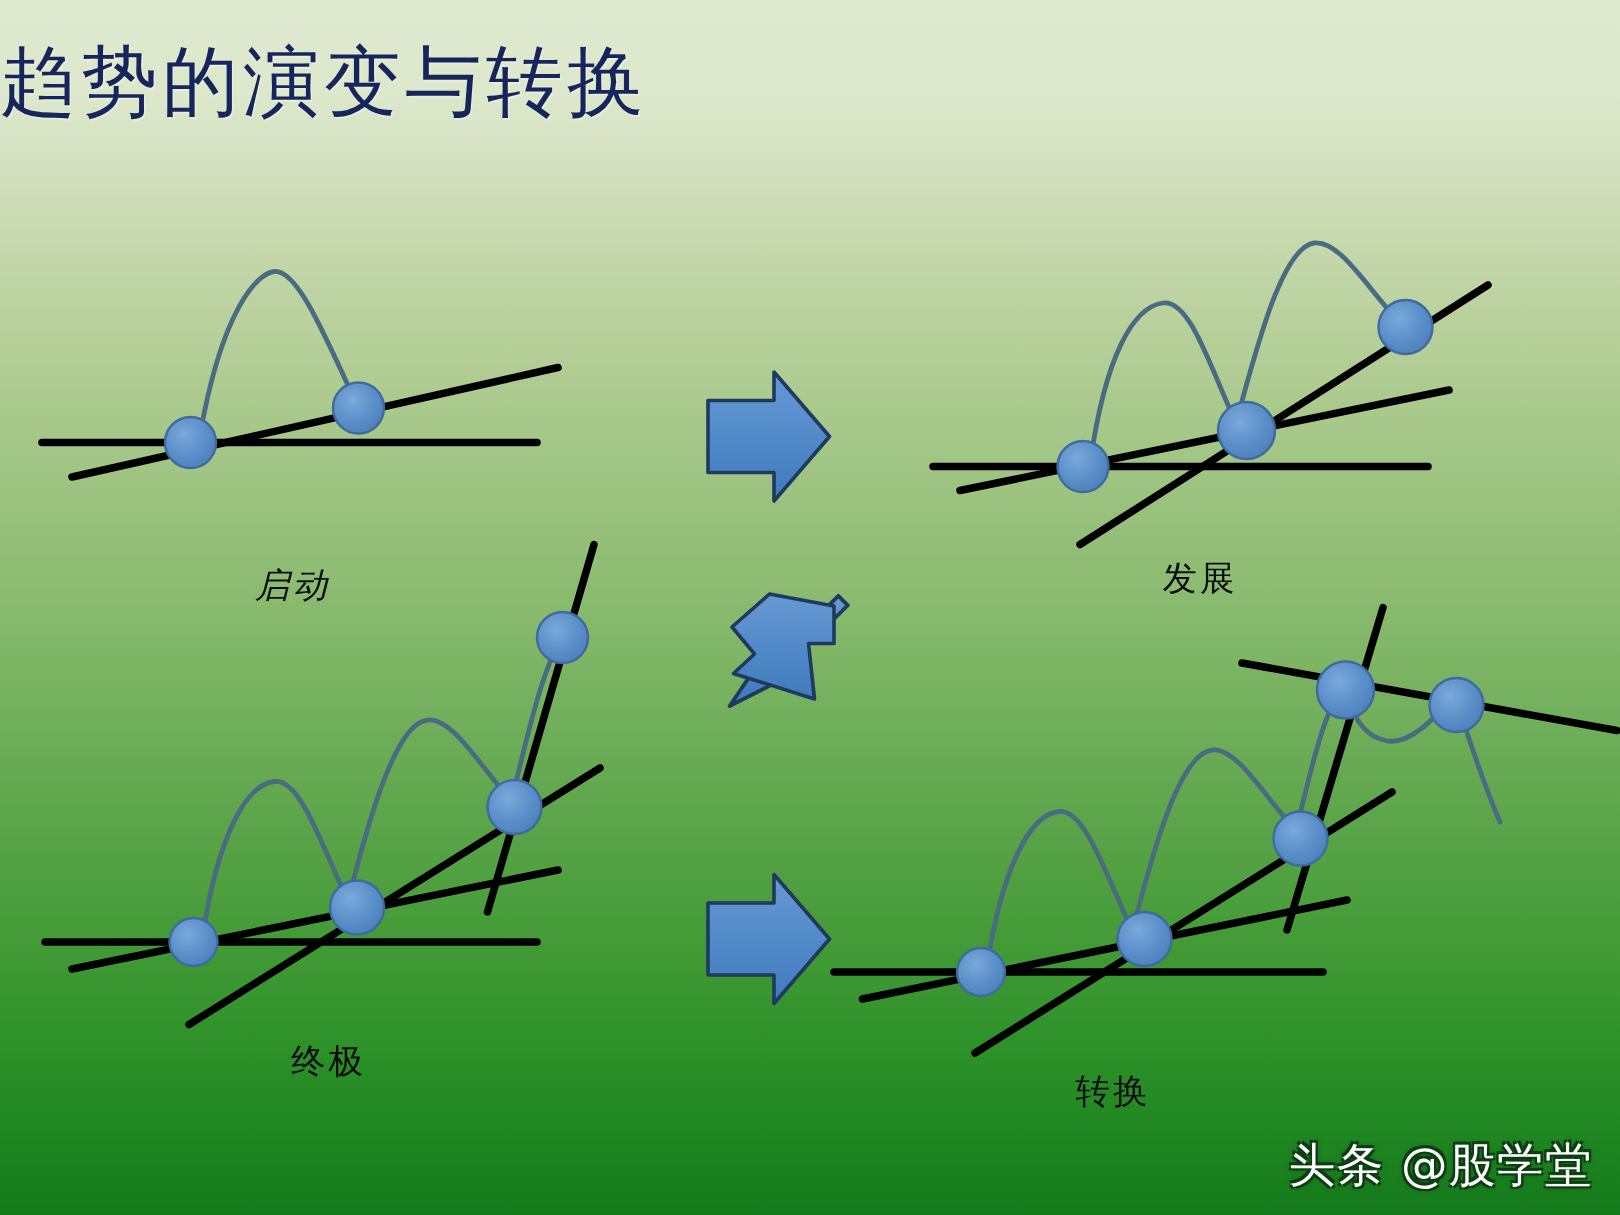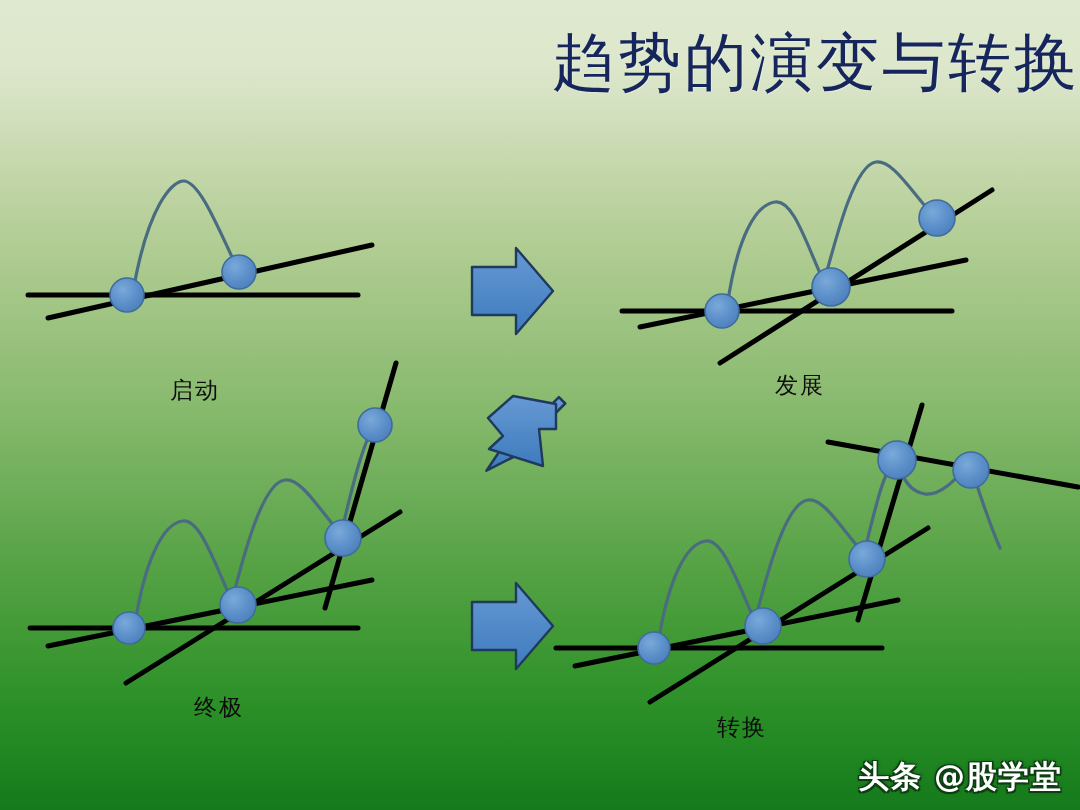--- a/index.html
+++ b/index.html
@@ -35,50 +35,50 @@
     inset: 0;
     width: 100%;
     height: 100%;
   }
 
   .slide-title {
     position: absolute;
     top: 28px;
     left: 0;
     width: 100%;
-    text-align: right;
-    font-size: 63px;
+    text-align: left;
+    font-size: 51px;
     line-height: 1.1;
     letter-spacing: 3px;
     color: #16265c;
     font-weight: 400;
     font-family: "DejaVu Sans", "Liberation Sans", sans-serif;
     text-shadow: 1px 1px 0 rgba(255,255,255,0.30);
     white-space: nowrap;
   }
 
   .panel-label {
     position: absolute;
     font-size: 23px;
     color: #0d0d0d;
     letter-spacing: 2px;
     white-space: nowrap;
     font-family: "DejaVu Sans", "Liberation Sans", sans-serif;
   }
-  .lbl-start  { left: 170px; top: 375px; }
+  .lbl-start  { left: 170px; top: 375px; font-style: italic; }
   .lbl-dev    { left: 775px; top: 370px; text-align: right; }
   .lbl-ult    { left: 194px; top: 692px; }
   .lbl-turn   { left: 705px; top: 712px; margin-left: 12px; }
 
   .watermark {
     position: absolute;
     right: 18px;
     bottom: 12px;
     font-size: 31px;
-    font-weight: bold;
+    font-weight: normal;
     color: #ffffff;
     letter-spacing: 1px;
     white-space: nowrap;
     text-shadow:
       -1.5px -1.5px 0 #0d3d12,
        1.5px -1.5px 0 #0d3d12,
       -1.5px  1.5px 0 #0d3d12,
        1.5px  1.5px 0 #0d3d12,
        0 0 4px rgba(0,0,0,0.55);
     font-family: "DejaVu Sans", "Liberation Sans", sans-serif;

